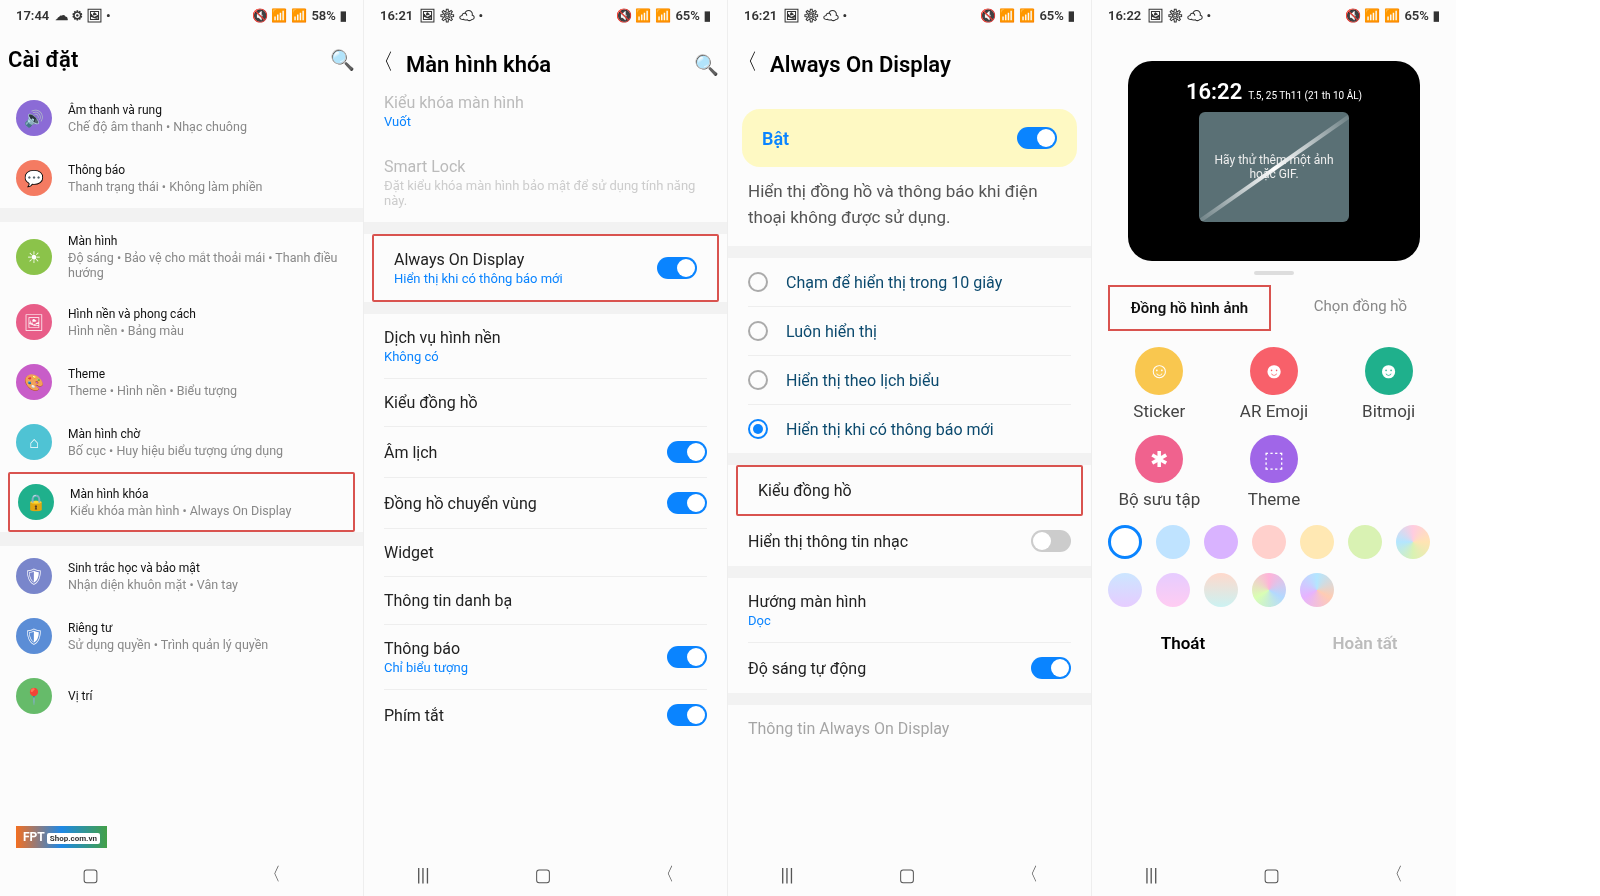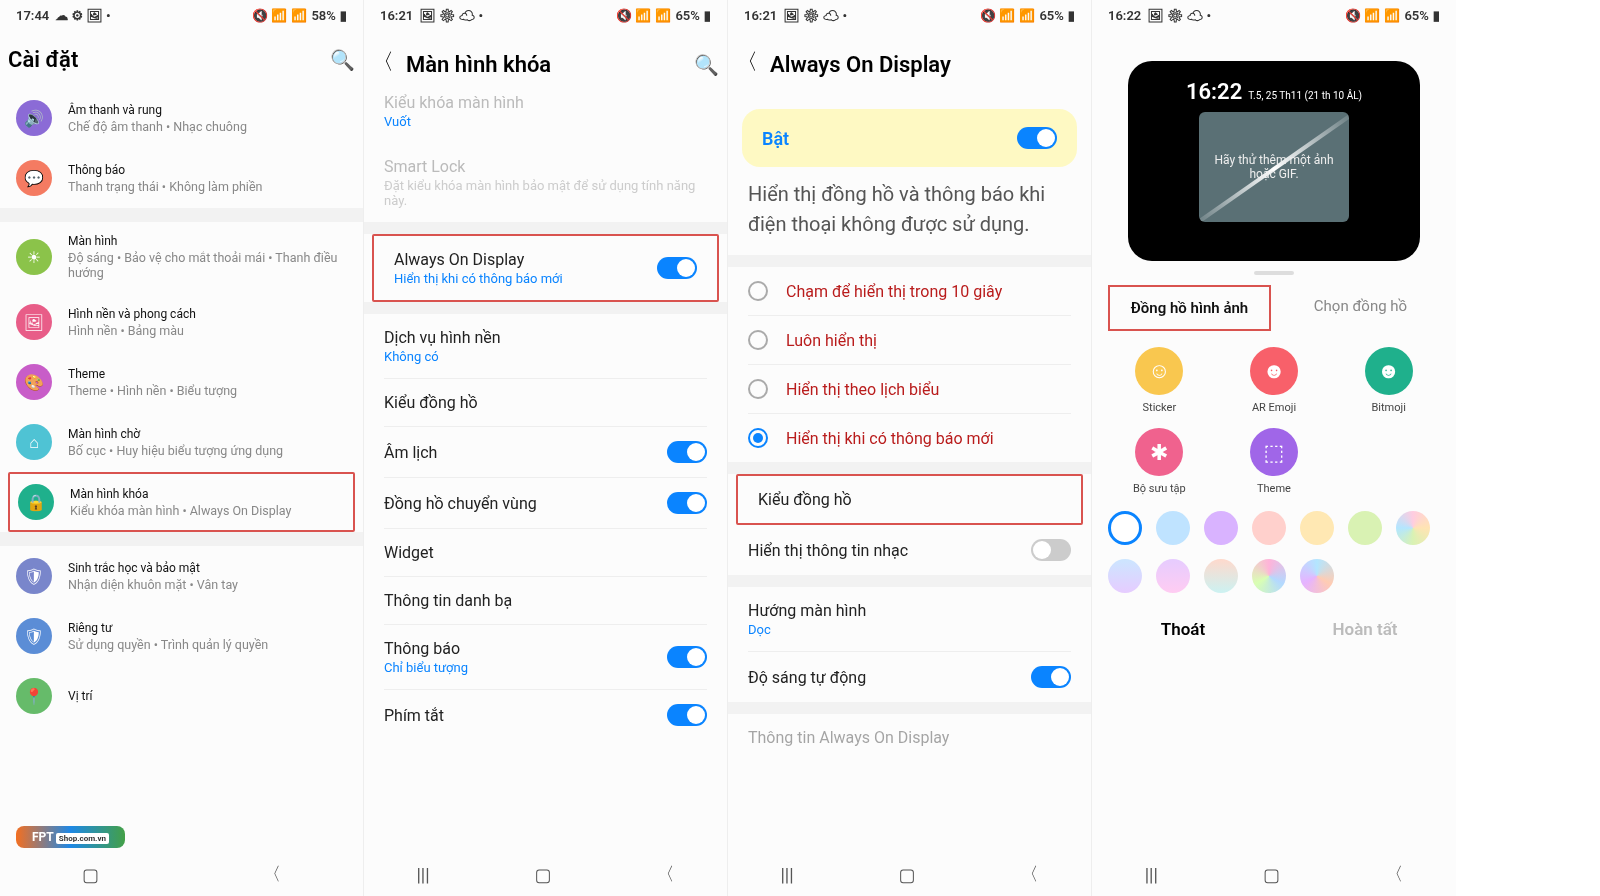--- a/index.html
+++ b/index.html
@@ -28,53 +28,53 @@
 .toggle::after{content:"";width:18px;height:18px;background:#fff;border-radius:50%;position:absolute;top:2px;right:2px}
 .toggle.off{background:#ccc}
 .toggle.off::after{left:2px;right:auto}
 .item-flat{padding:14px 20px;display:flex;align-items:center}
 .item-flat .title{font-size:16px;color:#222;flex:1}
 .item-flat .sub{font-size:13px;color:#888;margin-top:2px}
 .item-flat .sub-blue{font-size:13px;color:#0a84ff;margin-top:2px}
 .item-flat .col{flex:1}
 .card{background:#fef9c3;border-radius:18px;margin:8px 14px;padding:18px 20px;display:flex;align-items:flex-end}
 .card .title{font-size:18px;color:#0a84ff;font-weight:600;flex:1}
-.desc{padding:4px 20px 16px;font-size:20px;color:#555;line-height:1.5}
+.desc{padding:4px 20px 16px;font-size:17px;color:#555;line-height:1.5}
 .radio-item{padding:14px 20px;display:flex;align-items:center;gap:18px}
 .radio{width:20px;height:20px;border:2px solid #aaa;border-radius:50%;flex-shrink:0}
 .radio.checked{border-color:#0a84ff;position:relative}
 .radio.checked::after{content:"";position:absolute;width:10px;height:10px;background:#0a84ff;border-radius:50%;top:3px;left:3px}
-.radio-item .label{font-size:16px;color:#b91c1c}
+.radio-item .label{font-size:16px;color:#0c4a6e}
 .divider{height:1px;background:#eee;margin:0 20px}
 .navbar{position:absolute;bottom:0;left:0;right:0;height:44px;display:flex;justify-content:space-around;align-items:center;background:#fcfcfc}
 .navbar span{font-size:18px;color:#555}
 .preview{background:#000;margin:0 36px;border-radius:24px;padding:18px 12px 12px;text-align:center;color:#fff;position:relative;height:200px}
 .preview .time{font-size:22px;font-weight:600;display:inline}
 .preview .date{font-size:10px;display:inline;margin-left:6px}
 .preview .imgbox{width:150px;height:110px;background:#5a7075;border-radius:6px;margin:8px auto;position:relative;overflow:hidden;display:flex;align-items:center;justify-content:center}
 .preview .imgbox .txt{font-size:12px;color:#eee;text-align:center;padding:0 8px;position:relative;z-index:2}
 .preview .imgbox .streak{position:absolute;width:140%;height:4px;background:linear-gradient(90deg,transparent,#fff,transparent);transform:rotate(-35deg);top:50%}
 .handle{width:40px;height:4px;background:#ddd;border-radius:2px;margin:10px auto}
 .tabs{display:flex;padding:0 16px;gap:10px}
 .tab{flex:1;text-align:center;padding:12px 4px;font-size:15px;color:#888}
 .tab.active{color:#111;font-weight:600}
 .tab.boxed{border:2px solid #d9534f}
 .optgrid{display:flex;justify-content:space-around;padding:16px 10px 8px;flex-wrap:wrap}
 .opt{text-align:center;width:33%}
 .opt .circ{width:48px;height:48px;border-radius:50%;margin:0 auto 6px;display:flex;align-items:center;justify-content:center}
-.opt .lbl{font-size:11px;color:#444}
+.opt .lbl{font-size:17px;color:#444}
 .optgrid2{display:flex;justify-content:space-around;padding:6px 10px}
 .colors{display:flex;flex-wrap:wrap;padding:10px 16px;gap:14px;justify-content:flex-start}
 .color-dot{width:34px;height:34px;border-radius:50%}
 .color-dot.sel{border:3px solid #0a84ff;background:#fff}
 .footer-btns{display:flex;padding:16px 0}
 .footer-btns .btn{flex:1;text-align:center;font-size:17px;font-weight:600}
 .footer-btns .btn.disabled{color:#bbb}
 .group-gap{height:12px;background:#f2f2f2}
-.fpt-logo{position:absolute;bottom:48px;left:16px;background:linear-gradient(90deg,#f36f21,#1e88e5,#43a047);color:#fff;padding:4px 16px;border-radius:8px;font-size:12px;font-weight:bold}
+.fpt-logo{position:absolute;bottom:48px;left:16px;background:linear-gradient(90deg,#f36f21,#1e88e5,#43a047);color:#fff;padding:4px 7px;border-radius:0;font-size:12px;font-weight:bold}
 .fpt-logo .sub{font-size:8px;color:#333;background:#fff;padding:1px 3px;margin-left:2px;border-radius:2px}
 .disabled-text .title{color:#bbb!important}
 .disabled-text .sub{color:#ccc!important}
 </style>
 </head>
 <body>
 
 <div class="container">
 
 <div class="panel">

